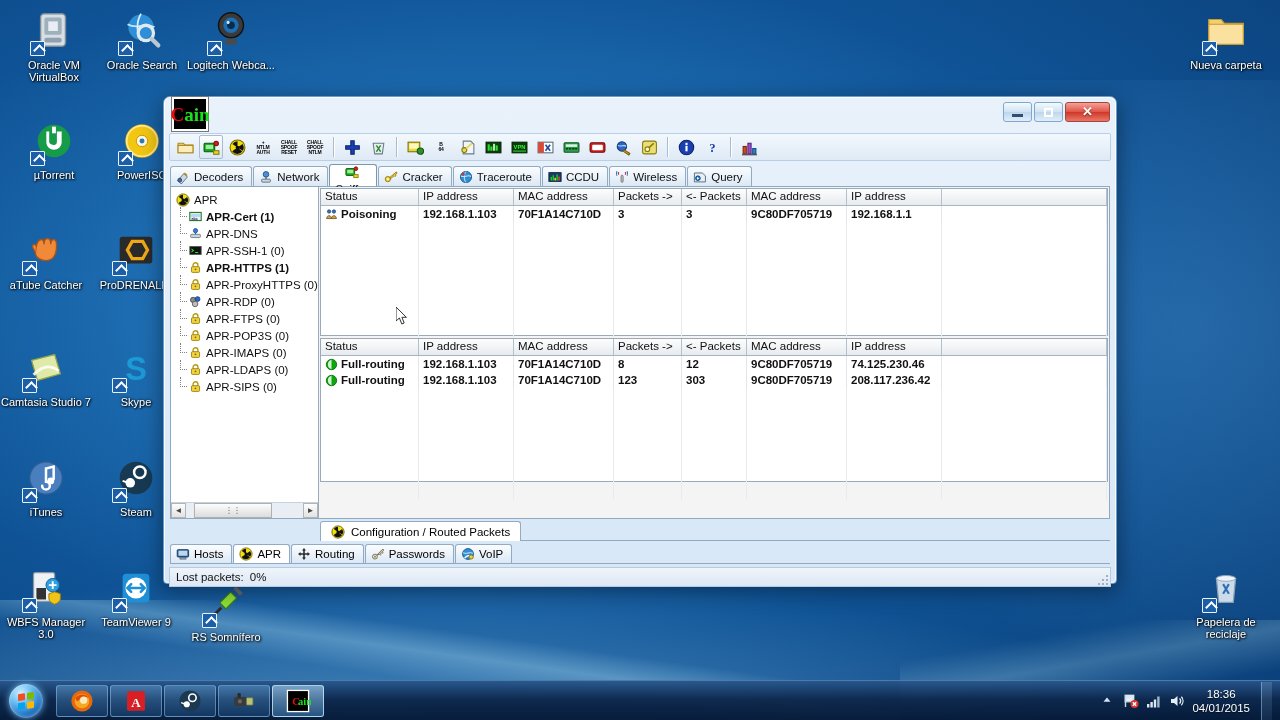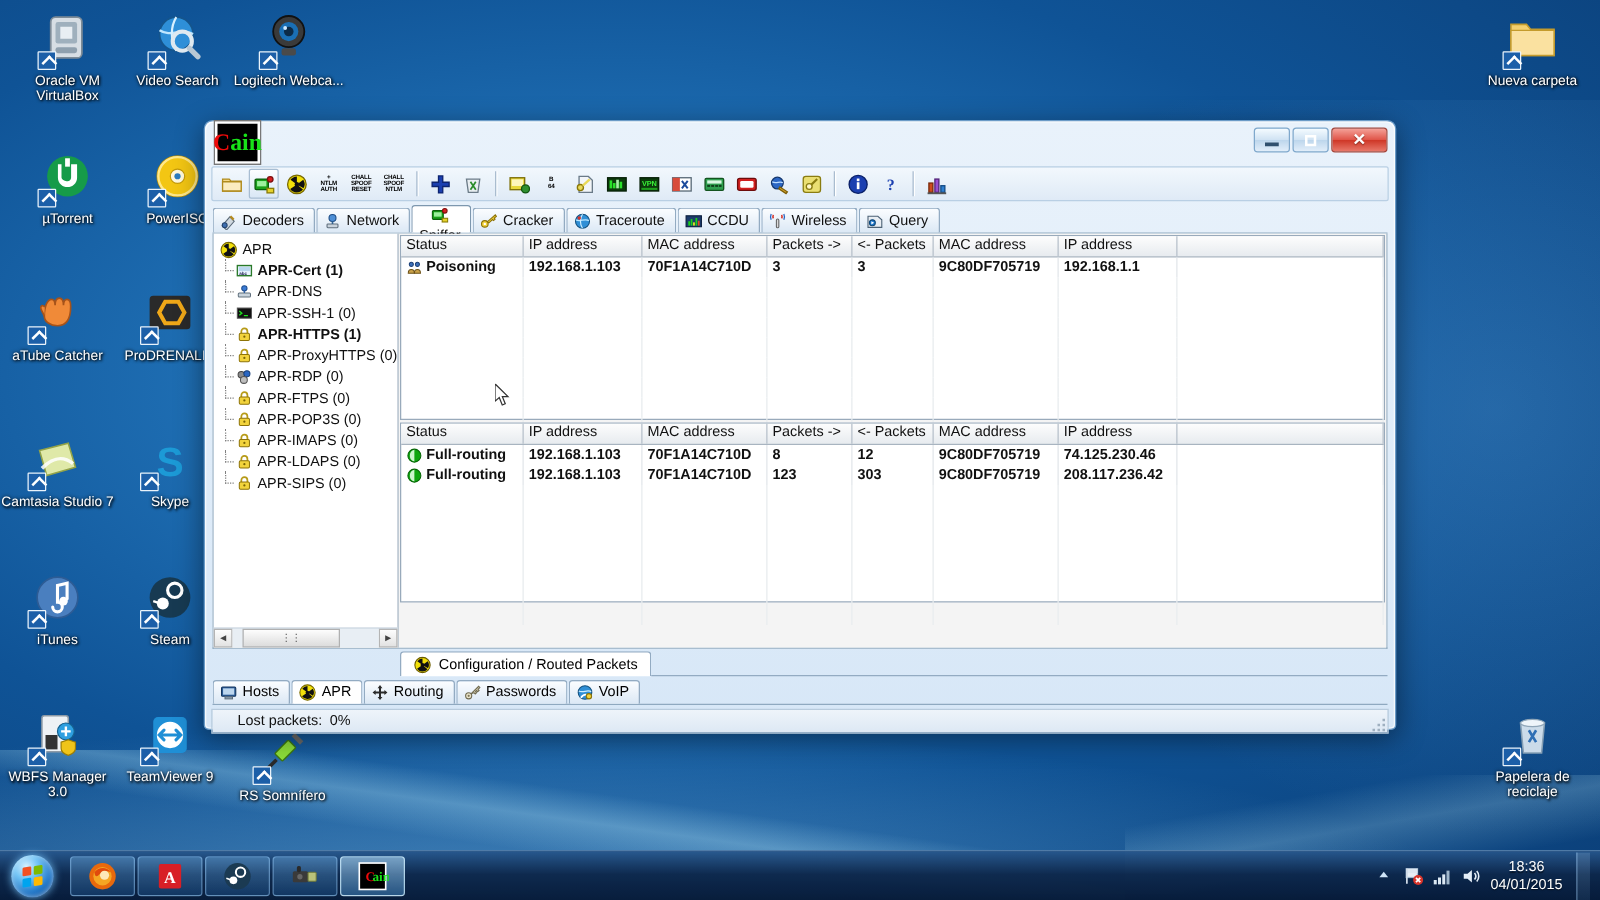--- a/index.html
+++ b/index.html
@@ -126,21 +126,21 @@
   .itab-fill{flex:1;border-bottom:1px solid #93abc2;height:1px;}
 
   .btabrow{margin:3px 4px 0 4px;height:20px;display:flex;align-items:flex-end;border-bottom:1px solid #8fa9c0;}
   .btab{height:19px;display:flex;align-items:center;gap:4px;padding:0 8px 0 5px;font-size:11.5px;
     border:1px solid #93abc2;border-bottom:none;margin-right:1px;border-radius:3px 3px 0 0;
     background:linear-gradient(180deg,#fbfdff,#dbe8f5);}
   .btab.active{background:#fff;}
 
   .statusbar{margin:3px 3px 0 3px;height:20px;display:flex;align-items:center;
     background:linear-gradient(180deg,#eef4fa,#dde8f4);border:1px solid #b8cbdd;
-    font-size:11.5px;color:#111;padding-left:20px;position:relative;}
+    font-size:11.5px;color:#111;padding-left:6px;position:relative;}
   .grip{position:absolute;right:2px;bottom:1px;width:12px;height:12px;}
   .grip i{position:absolute;width:2px;height:2px;background:#9fb0c0;}
 
   
   #taskbar{
     position:absolute;left:0;bottom:0;width:1280px;height:40px;
     background:linear-gradient(180deg, rgba(38,86,140,.93), rgba(12,38,74,.96) 48%, rgba(6,26,56,.97));
     border-top:1px solid rgba(140,200,255,.55);
     display:flex;align-items:center;
   }
@@ -188,21 +188,21 @@
       <div class="lbl">Oracle VM VirtualBox</div>
     </div>
     <div class="dicon" style="left: 96px; top: 8px;">
       <div class="glyph"><svg viewBox="0 0 48 48" width="46" height="46">
           <circle cx="23" cy="20" r="14" fill="#2e8fd8" stroke="#15558c" stroke-width="1.5"></circle>
           <path d="M9 17c9 6 19-2 28 3" stroke="#bfe6ff" stroke-width="2" fill="none"></path>
           <path d="M23 6c-5 8-5 20 0 28" stroke="#d8f0ff" stroke-width="1.8" fill="none"></path>
           <circle cx="28" cy="26" r="8" fill="none" stroke="#dfe9f0" stroke-width="3.4"></circle>
           <path d="M34 32l7 7" stroke="#b9c8d4" stroke-width="4.5" stroke-linecap="round"></path>
         </svg><span class="shortcut"></span></div>
-      <div class="lbl">Video Search</div>
+      <div class="lbl">Oracle Search</div>
     </div>
     <div class="dicon" style="left: 185px; top: 8px;">
       <div class="glyph"><svg viewBox="0 0 48 48" width="46" height="46">
           <circle cx="24" cy="18" r="13" fill="#3a3a3a" stroke="#111" stroke-width="1.5"></circle>
           <circle cx="24" cy="18" r="8" fill="#1a6fb5"></circle>
           <circle cx="24" cy="18" r="4" fill="#0c2b48"></circle>
           <circle cx="21" cy="15" r="1.6" fill="#cfe9ff"></circle>
           <rect x="18" y="32" width="12" height="6" rx="2" fill="#4a4a4a"></rect>
         </svg><span class="shortcut"></span></div>
       <div class="lbl">Logitech Webca...</div>

